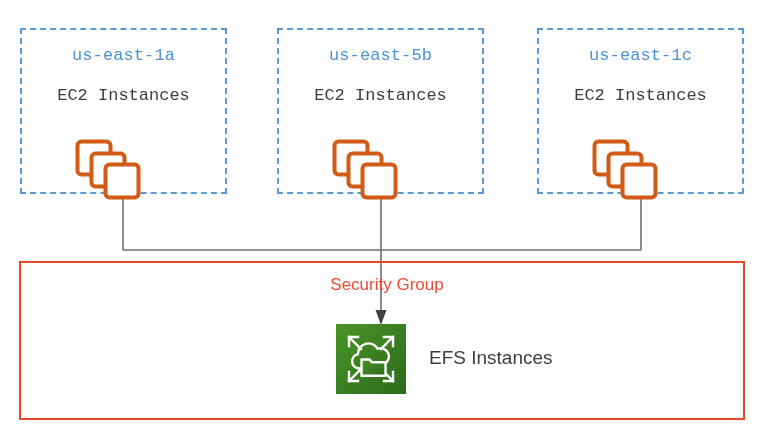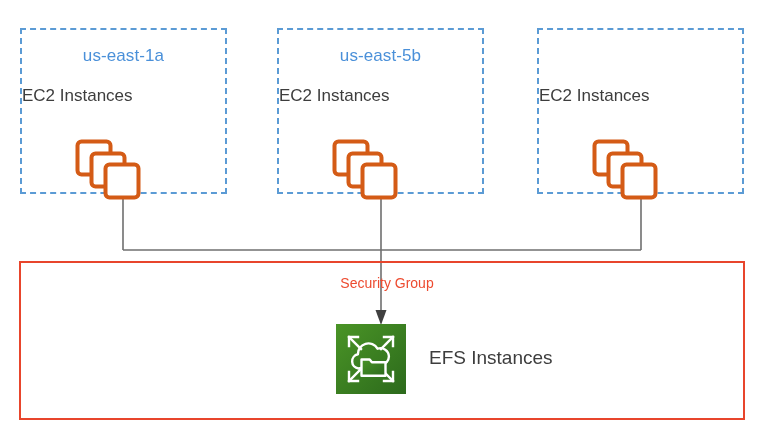--- a/index.html
+++ b/index.html
@@ -20,20 +20,21 @@
   }
 
   
   .az-box {
     position: absolute;
     top: 28px;
     height: 166px;
     box-sizing: border-box;
     border: 2px dashed #5b9bd5;
     background: transparent;
+    font-family: Liberation Mono, monospace;
   }
   .az-box.az0 { left: 20px;  width: 207px; }
   .az-box.az1 { left: 277px; width: 207px; }
   .az-box.az2 { left: 537px; width: 207px; }
 
   .az-title {
     position: absolute;
     top: 16px;
     left: 0;
     width: 100%;
@@ -41,20 +42,21 @@
     font-size: 17px;
     color: #4a90d9;
     letter-spacing: 0.1px;
     white-space: nowrap;
   }
   .az-subtitle {
     position: absolute;
     top: 56px;
     left: 0;
     width: 100%;
+    text-align: center;
     font-size: 17px;
     color: #3d3d3d;
     white-space: nowrap;
   }
 
   
   .ec2-icon {
     position: absolute;
     top: 108px;
     left: 50%;
@@ -73,21 +75,21 @@
     box-sizing: border-box;
     border: 2px solid #e8452c;
     background: transparent;
   }
   #security-group-label {
     position: absolute;
     left: 0;
     top: 275px;
     width: 774px;
     text-align: center;
-    font-size: 14px;
+    font-size: 17px;
     color: #ed4b30;
     white-space: nowrap;
     pointer-events: none;
   }
 
   
   #connectors {
     position: absolute;
     left: 0;
     top: 0;
@@ -151,20 +153,21 @@
     <div class="az-title">us-east-5b</div>
     <div class="az-subtitle">EC2 Instances</div>
     <svg class="ec2-icon" viewBox="0 0 78 62" xmlns="http://www.w3.org/2000/svg">
       <rect x="3.5" y="3.5" width="33" height="33" rx="4" ry="4" fill="#ffffff" stroke="#d45b16" stroke-width="4"></rect>
       <rect x="17.5" y="15.5" width="33" height="33" rx="4" ry="4" fill="#ffffff" stroke="#d45b16" stroke-width="4"></rect>
       <rect x="31.5" y="26.5" width="33" height="33" rx="4" ry="4" fill="#ffffff" stroke="#d45b16" stroke-width="4"></rect>
     </svg>
   </div>
 
   <div class="az-box az2">
+    <div class="az-title">us-east-1c</div>
     <div class="az-subtitle">EC2 Instances</div>
     <svg class="ec2-icon" viewBox="0 0 78 62" xmlns="http://www.w3.org/2000/svg">
       <rect x="3.5" y="3.5" width="33" height="33" rx="4" ry="4" fill="#ffffff" stroke="#d45b16" stroke-width="4"></rect>
       <rect x="17.5" y="15.5" width="33" height="33" rx="4" ry="4" fill="#ffffff" stroke="#d45b16" stroke-width="4"></rect>
       <rect x="31.5" y="26.5" width="33" height="33" rx="4" ry="4" fill="#ffffff" stroke="#d45b16" stroke-width="4"></rect>
     </svg>
   </div>
 
   <div id="security-group-box"></div>
   <div id="security-group-label">Security Group</div>

